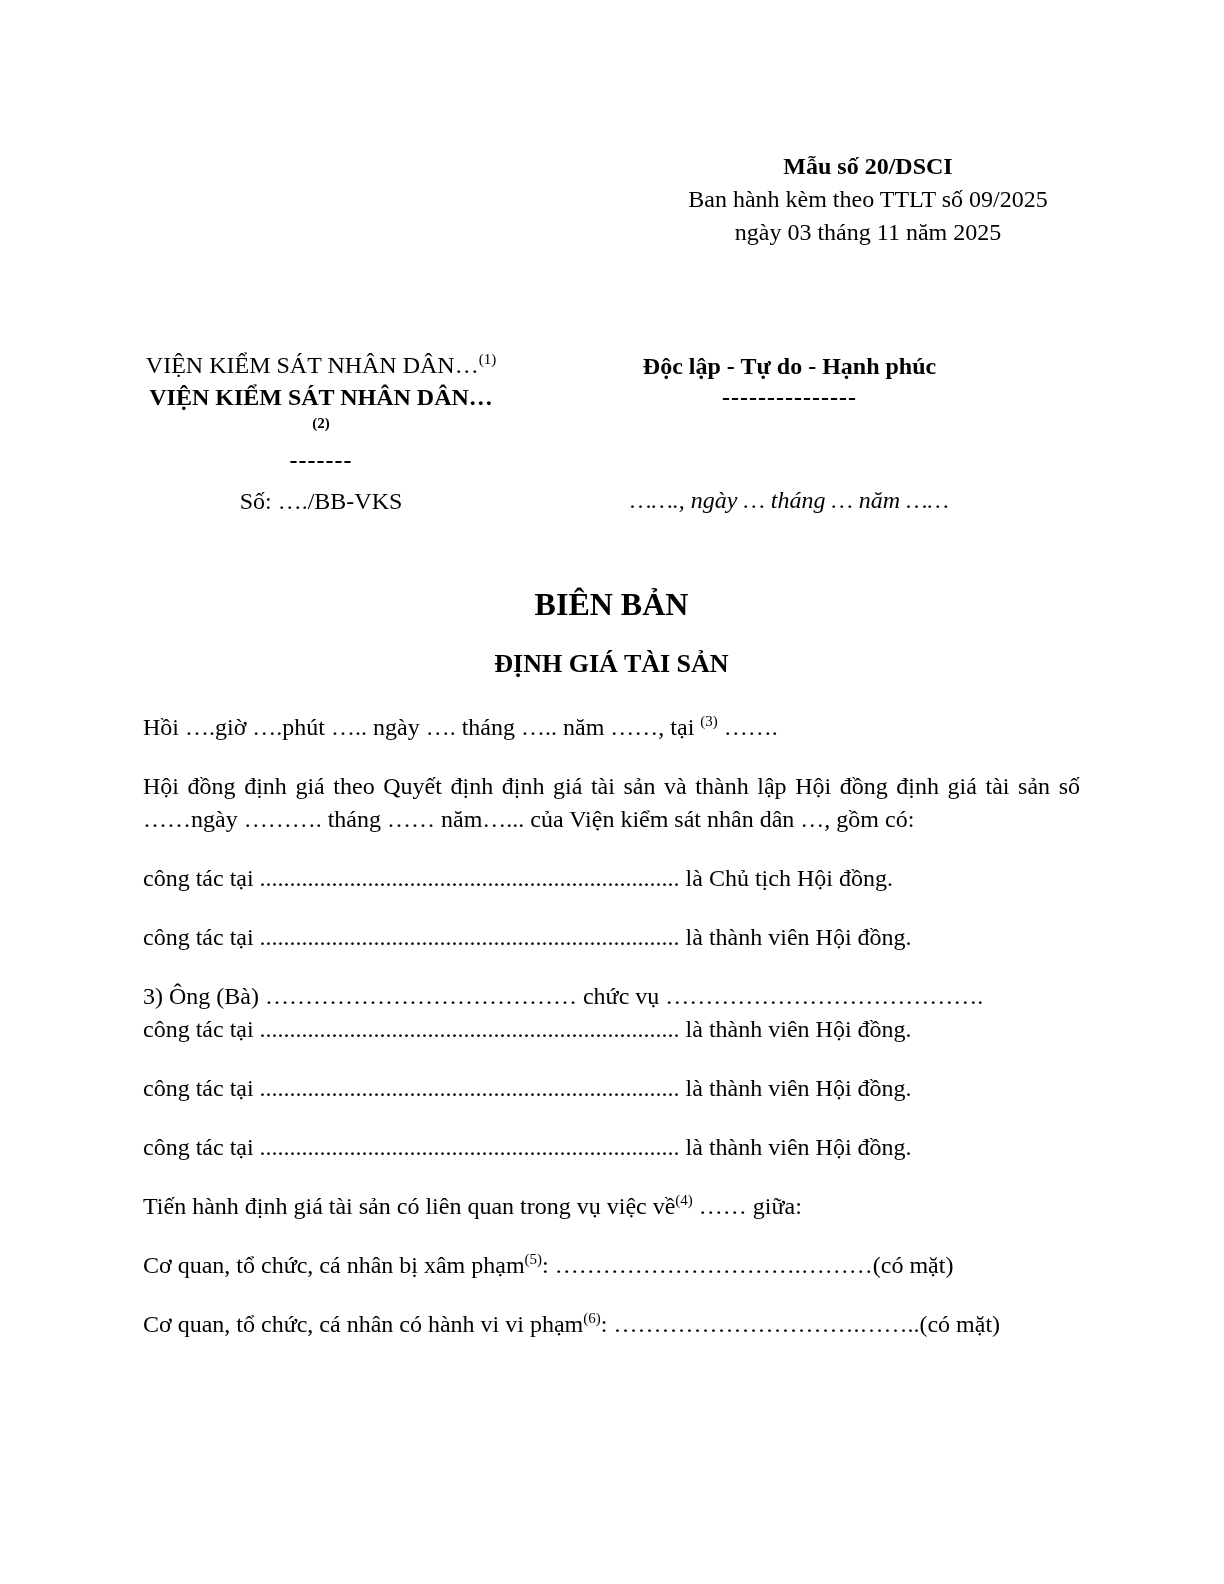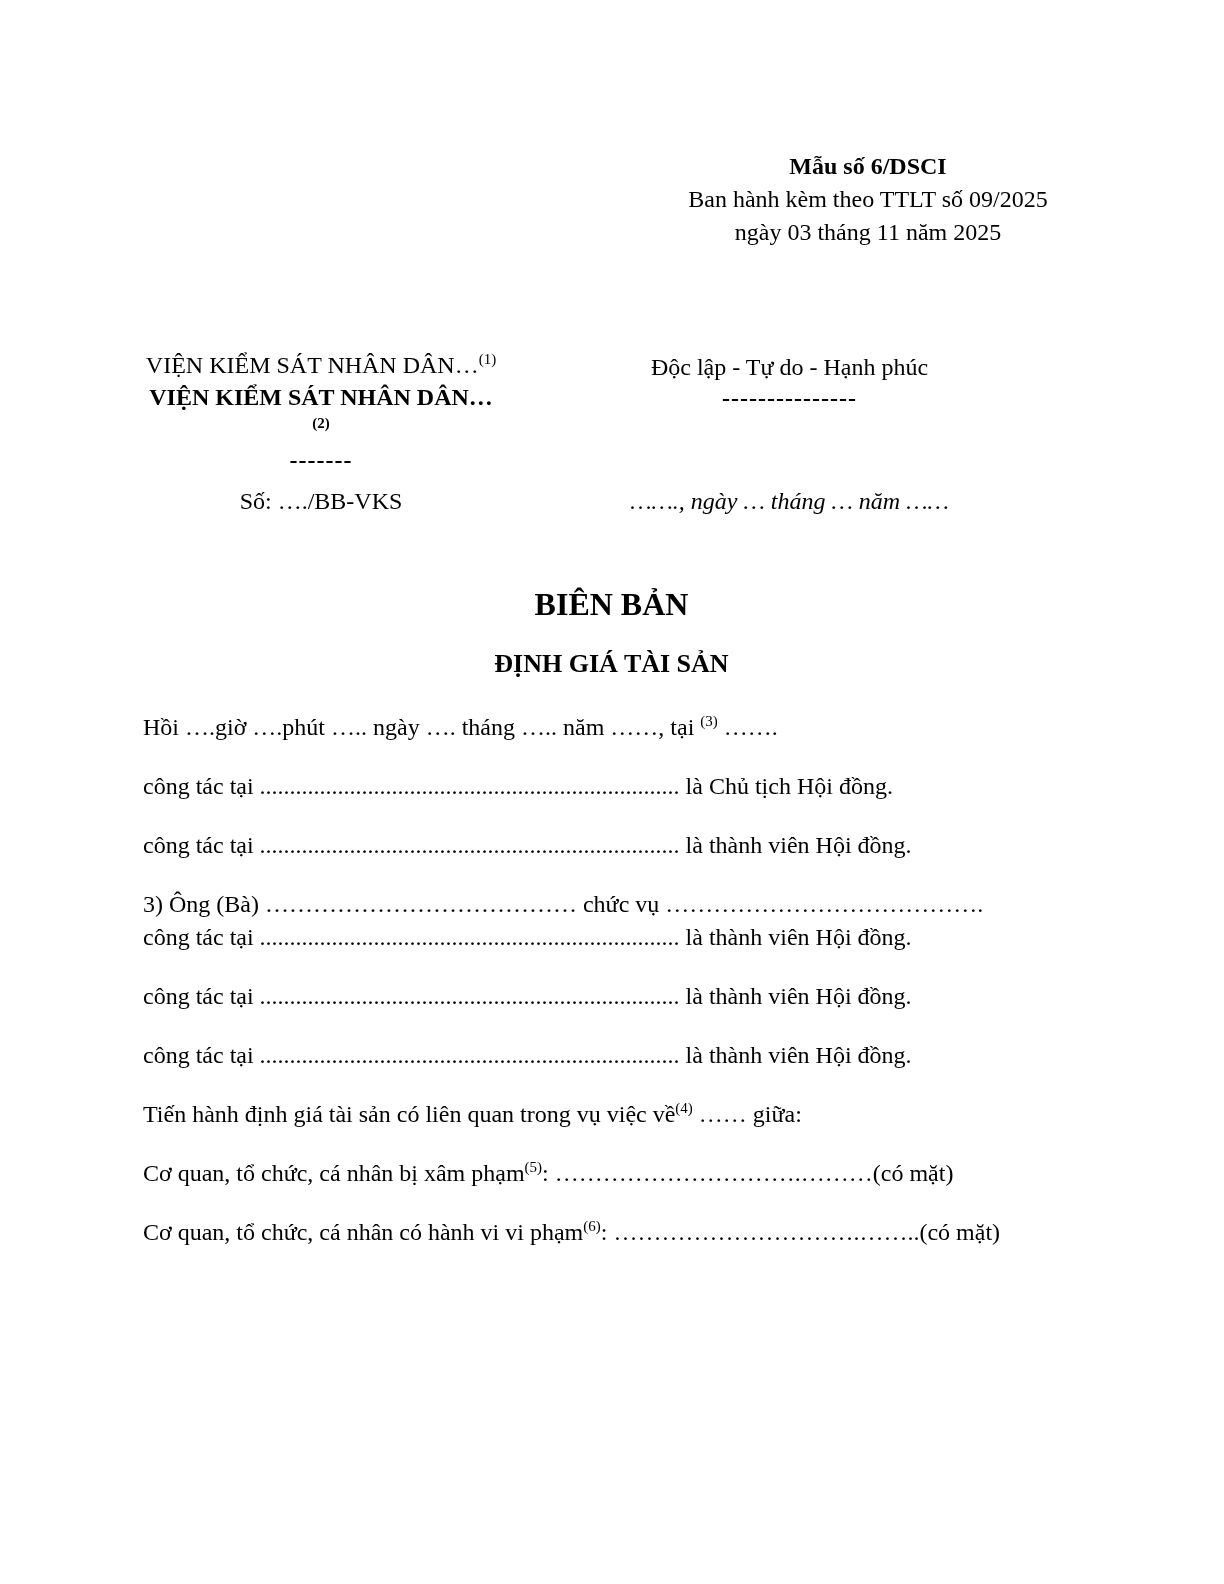--- a/index.html
+++ b/index.html
@@ -26,48 +26,48 @@
     width: 424px;
     margin-left: auto;
     text-align: center;
     line-height: 33px;
   }
   .form-number { font-weight: bold; }
   
   .header-row {
     display: flex;
     margin-top: 100px;
-    align-items: flex-end;
+    align-items: center;
   }
   .col-left  { width: 38%; text-align: center; line-height: 32px; }
   .col-right { width: 62%; text-align: center; line-height: 32px; }
   .agency-line-1 { font-weight: normal; }
   .agency-line-2 { font-weight: bold; }
   .divider { font-weight: bold; letter-spacing: 1px; line-height: 30px; }
   .doc-number { margin-top: 10px; font-weight: normal; }
   .national-name { font-weight: bold; }
-  .national-motto { font-weight: normal; }
+  .national-motto { font-weight: bold; }
   .date-line { margin-top: 72px; font-style: italic; }
   
   .title-block { text-align: center; margin-top: 72px; }
   .title-main { font-weight: bold; font-size: 32px; line-height: 30px; }
   .title-sub  { font-weight: bold; font-size: 26px; line-height: 30px; margin-top: 30px; }
   
   .body-block { margin-top: 32px; line-height: 33px; }
   .para { margin-top: 26px; }
   .para.justify { text-align: justify; }
   .member { margin-top: 26px; }
 </style>
 </head>
 <body>
 
 <div class="page">
 
   <div class="form-header">
-    <div class="form-number">Mẫu số 6/DSCI</div>
+    <div class="form-number">Mẫu số 20/DSCI</div>
     <div>Ban hành kèm theo TTLT số 09/2025</div>
     <div>ngày 03 tháng 11 năm 2025</div>
   </div>
 
   <div class="header-row">
     <div class="col-left">
       <div class="agency-line-1"><span>VIỆN KIỂM SÁT NHÂN DÂN…</span><sup class="fn">(1)</sup></div>
       <div class="agency-line-2"><span>VIỆN KIỂM SÁT NHÂN DÂN…</span><sup class="fn">(2)</sup></div>
       <div class="divider">-------</div>
       <div class="doc-number">Số: …./BB-VKS</div>
@@ -81,20 +81,21 @@
 
   <div class="title-block">
     <div class="title-main">BIÊN BẢN</div>
     <div class="title-sub">ĐỊNH GIÁ TÀI SẢN</div>
   </div>
 
   <div class="body-block">
 
     <div class="para"><span>Hồi ….giờ ….phút ….. ngày …. tháng ….. năm ……, tại </span><sup class="fn">(3)</sup><span> …….</span></div>
 
+    <div class="para justify">Hội đồng định giá theo Quyết định định giá tài sản và thành lập Hội đồng định giá tài sản số ……ngày ………. tháng …… năm…... của Viện kiểm sát nhân dân …, gồm có:</div>
 
     <div class="member">
       <div>công tác tại ...................................................................... là Chủ tịch Hội đồng.</div>
     </div>
 
     <div class="member">
       <div>công tác tại ...................................................................... là thành viên Hội đồng.</div>
     </div>
 
     <div class="member">

